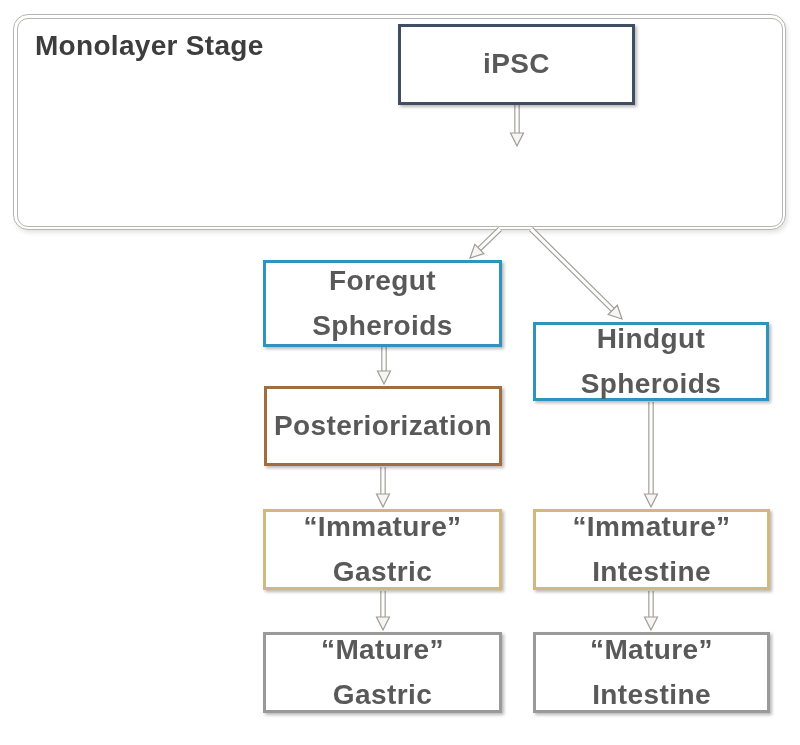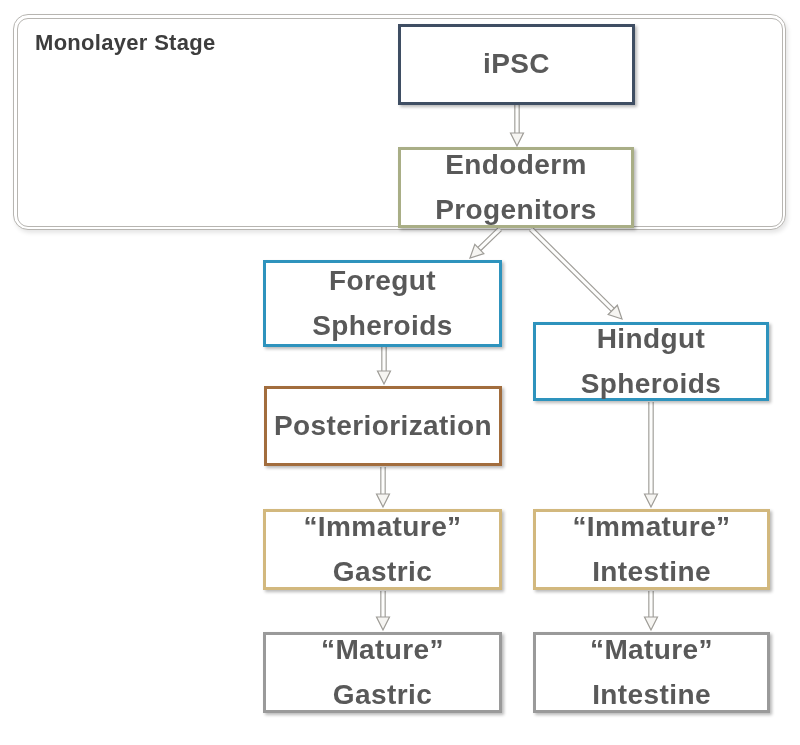--- a/index.html
+++ b/index.html
@@ -37,21 +37,21 @@
     pointer-events: none;
   }
   .stage-monolayer { top: 14px;  height: 216px; }
   .stage-spheroid  { top: 240px; height: 238px; }
   .stage-organoid  { top: 486px; height: 246px; }
 
   .stage-label {
     position: absolute;
     left: 21px;
     top: 15px;
-    font-size: 22px;
+    font-size: 28px;
     font-weight: bold;
     color: #3d3d3d;
     letter-spacing: 0.3px;
   }
 
   
   #arrows {
     position: absolute;
     left: 0; top: 0;
     z-index: 5;
@@ -136,22 +136,20 @@
       </g>
       <g>
         <line x1="651" y1="591" x2="651" y2="617" stroke="#9e9c97" stroke-width="5.5"></line>
         <line x1="651" y1="591" x2="651" y2="617" stroke="#fdfdfc" stroke-width="3.2"></line>
         <polygon points="651,630 644.5,617 657.5,617" fill="#f6f5f2" stroke="#9e9c97" stroke-width="1.2"></polygon>
       </g>
     </svg>
 
   <div class="node node-ipsc" style="border-color: rgb(63, 78, 99);">iPSC</div>
 
-  <div class="node node-endoderm" style="border-color: rgb(169, 174, 134);">Endoderm
-Progenitors</div>
 
   <div class="node node-foregut" style="border-color: rgb(46, 147, 189);">Foregut Spheroids</div>
 
   <div class="node node-hindgut" style="border-color: rgb(46, 147, 189);">Hindgut
 Spheroids</div>
 
   <div class="node node-posteriorization" style="border-color: rgb(162, 109, 61);">Posteriorization</div>
 
   <div class="node node-immature-gastric" style="border-color: rgb(210, 184, 126);">“Immature”
 Gastric</div>

